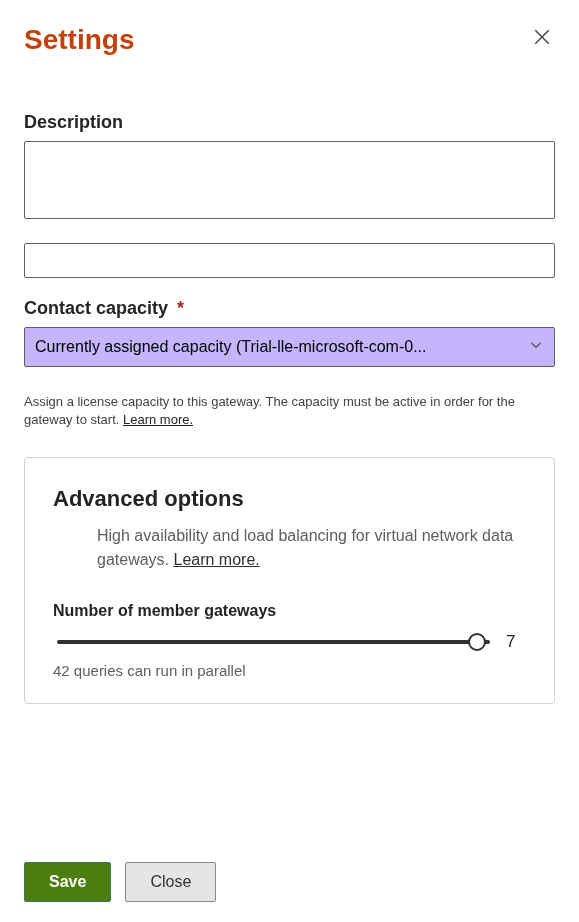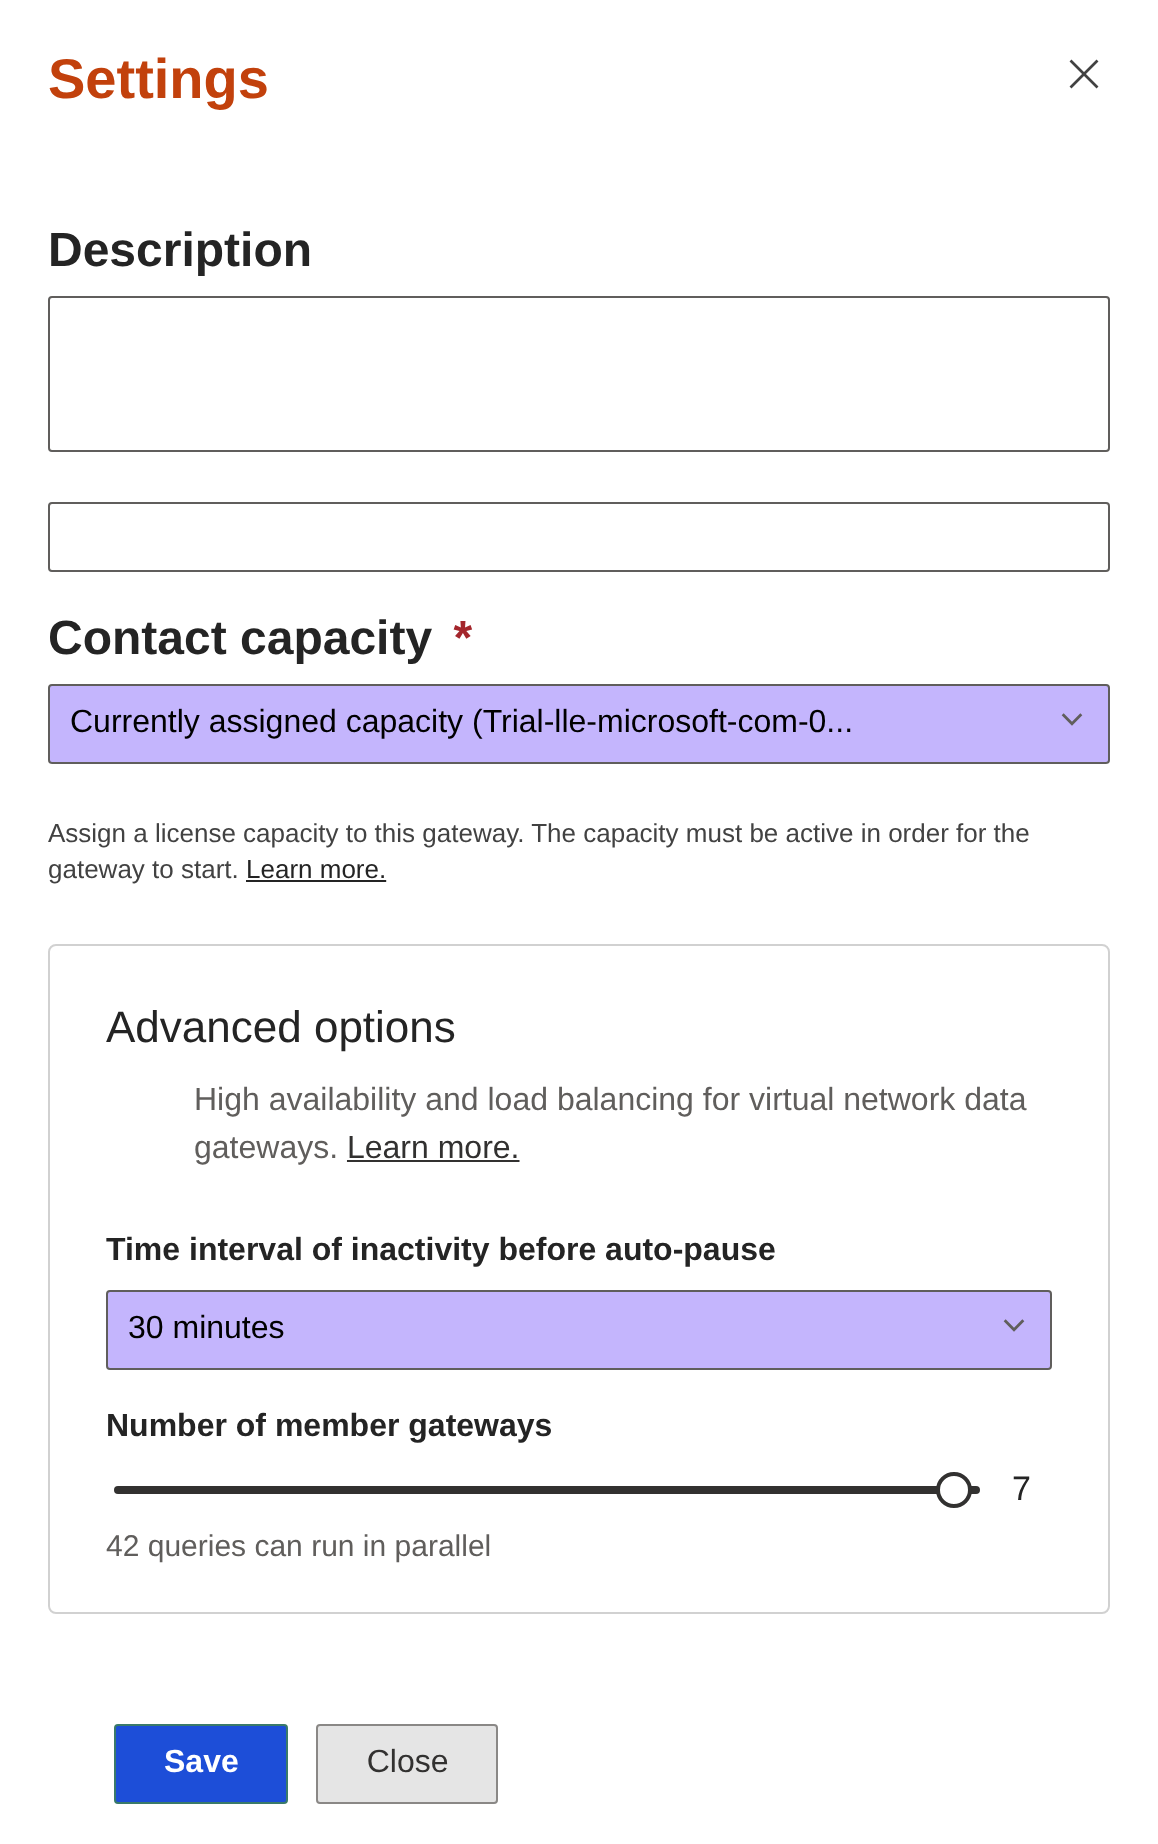--- a/index.html
+++ b/index.html
@@ -26,21 +26,21 @@
     .close-btn {
       background: none;
       border: none;
       cursor: pointer;
       padding: 4px;
       color: #424242;
     }
     .close-btn svg { width: 18px; height: 18px; }
     .form-group { margin-bottom: 20px; }
     .label {
-      font-size: 24px;
+      font-size: 18px;
       font-weight: 600;
       color: #242424;
       margin-bottom: 8px;
       display: block;
     }
     .required { color: #a4262c; margin-left: 4px; }
     textarea.input {
       width: 100%;
       height: 78px;
       resize: none;
@@ -93,21 +93,21 @@
       cursor: pointer;
     }
     .card {
       border: 1px solid #d1d1d1;
       border-radius: 4px;
       padding: 28px 28px 24px 28px;
       margin-top: 28px;
     }
     .card-title {
       font-size: 22px;
-      font-weight: 400;
+      font-weight: 700;
       color: #242424;
       margin-bottom: 12px;
     }
     .card-desc {
       font-size: 16px;
       color: #605e5c;
       line-height: 1.5;
       margin-bottom: 30px;
       margin-left: 44px;
     }
@@ -171,25 +171,24 @@
     }
     .btn {
       padding: 10px 24px;
       font-size: 16px;
       font-family: inherit;
       border-radius: 2px;
       cursor: pointer;
       border: 1px solid transparent;
     }
     .btn-primary {
-      background: #1d4ed8;
+      background: #4d7c0f;
       color: #fff;
       border-color: #3a7a6a;
       font-weight: 600;
-      margin-left: 33px;
     }
     .btn-secondary {
       background: #e5e5e5;
       color: #323130;
       border-color: #8a8886;
     }
   </style>
 </head>
 <body>
 
@@ -231,31 +230,20 @@
     <span>Assign a license capacity to this gateway. The capacity must be active in order for the gateway to start. </span><a class="link">Learn more.</a>
   </p>
 </div>
 
 <div class="card">
   <h2 class="card-title">Advanced options</h2>
   <p class="card-desc">
     <span>High availability and load balancing for virtual network data gateways. </span><a class="link">Learn more.</a>
   </p>
 
-  <div class="form-group">
-    <label class="sub-label">Time interval of inactivity before auto-pause</label>
-    <div class="select-wrap">
-      <button class="select">30 minutes</button>
-      <span class="chevron">
-        <svg viewBox="0 0 12 12" fill="none" stroke="currentColor" stroke-width="1.2">
-          <polyline points="2,4 6,8 10,4"></polyline>
-        </svg>
-      </span>
-    </div>
-  </div>
 
   <div class="form-group" style="margin-bottom:0">
     <label class="sub-label">Number of member gateways</label>
     <div class="slider-row">
       <div class="slider-track">
         <div class="slider-rail"></div>
         <div class="slider-thumb" id="slider-thumb" style="left: 97%;"></div>
       </div>
       <span class="slider-value">7</span>
     </div>

